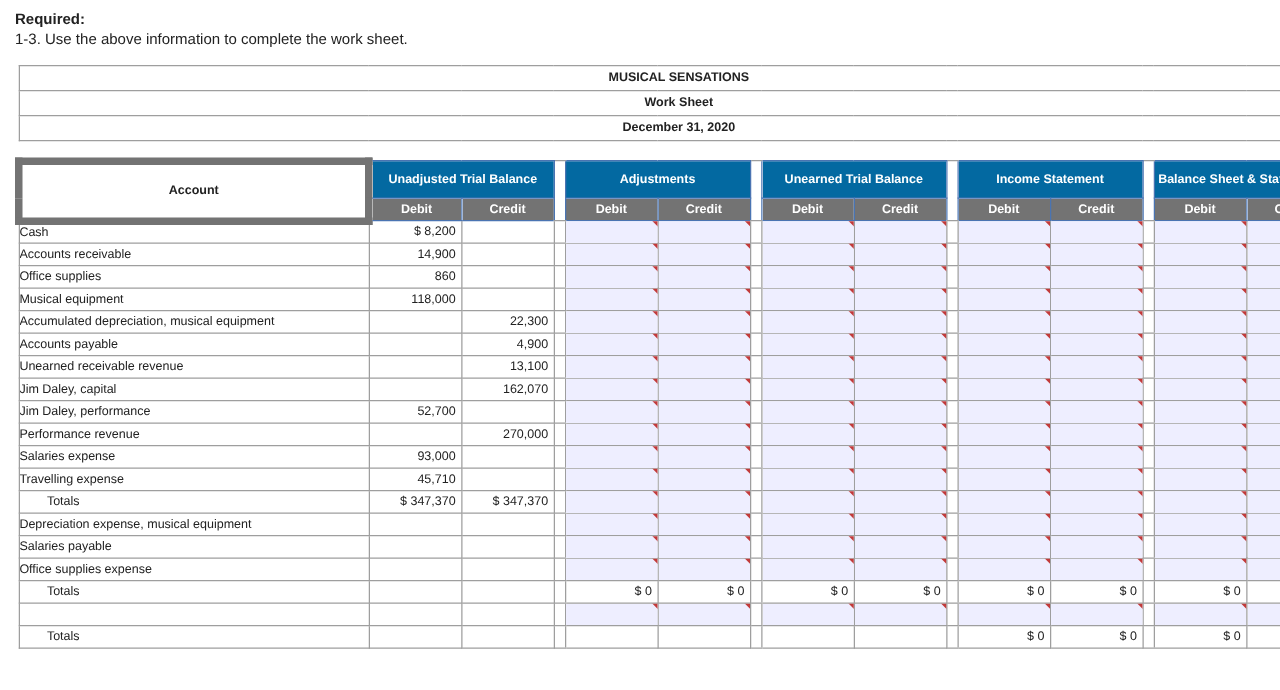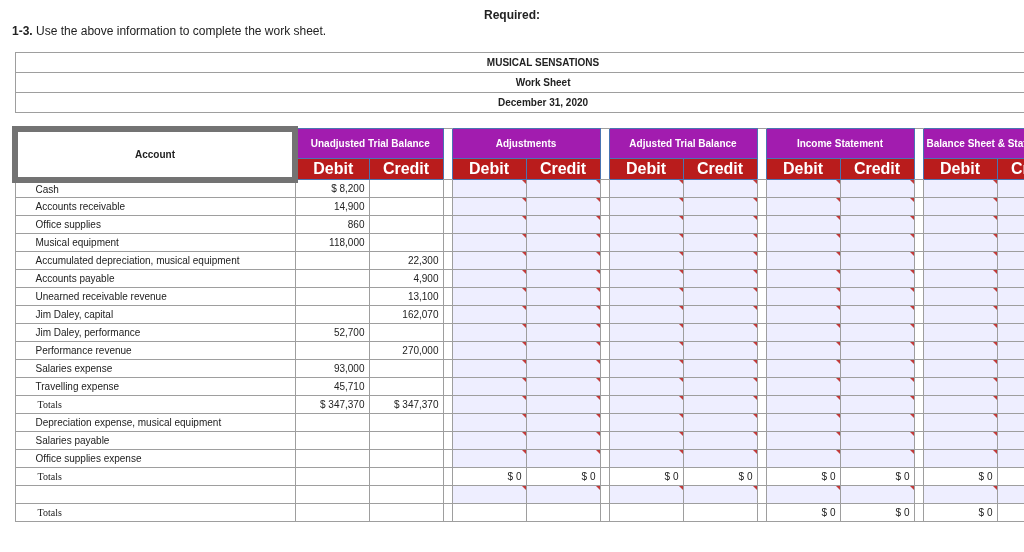--- a/index.html
+++ b/index.html
@@ -3,59 +3,59 @@
 <meta charset="utf-8">
 <style>
   * { box-sizing: border-box; margin: 0; padding: 0; }
   body {
     font-family: Arial, sans-serif;
     font-size: 11px;
     background: #fff;
     padding: 8px 12px;
     color: #222;
   }
-  .required-header { font-weight: bold; font-size: 12px; margin-bottom: 2px; text-align: center; }
+  .required-header { font-weight: bold; font-size: 12px; margin-bottom: 2px; }
   .required-sub { font-size: 12px; margin-bottom: 14px; }
-  .required-sub b { font-weight: bold; }
+  .required-sub b { font-weight: normal; }
 
   table { border-collapse: collapse; width: 100%; table-layout: fixed; }
   col.acct { width: 280px; }
   col.num { width: 74px; }
   col.gap { width: 9px; }
 
   td, th {
     border: 1px solid #9e9e9e;
     height: 18px;
     padding: 1px 3px;
     vertical-align: middle;
     background: #fff;
     font-size: 10px;
     overflow: hidden;
     white-space: nowrap;
   }
   .title-row td { text-align: center; font-weight: bold; background: #fff; height: 20px; }
   .section-header {
-    background: #a21caf;
+    background: #0369a1;
     color: #fff;
     text-align: center;
     font-weight: bold;
     font-size: 10px;
     height: 30px;
     border: 1px solid #4a74b2;
   }
   .col-header {
-    background: #b91c1c;
+    background: #737373;
     color: #fff;
     text-align: center;
     font-weight: bold;
-    font-size: 16px;
+    font-size: 10px;
     border: 1px solid #4a74b2;
   }
-  .acct-cell { text-align: left; padding-left: 20px; }
-  .acct-indent { padding-left: 22px; font-family: Liberation Serif, serif; }
+  .acct-cell { text-align: left; padding-left: 0; }
+  .acct-indent { padding-left: 22px; }
   .num-cell { text-align: right; padding-right: 4px; }
   .gap-cell { background: #fff; border-left: none; border-right: none; }
 
   .input-shade { background: #eef; }
   .marker {
     position: relative;
   }
   .marker::after {
     content: "";
     position: absolute;
@@ -106,21 +106,21 @@
   <tr class="empty-row">
         <td colspan="15" style="border:none"></td>
       </tr>
 
   <tr>
     <td class="section-header" rowspan="2" style="background:#fff;color:#222;border:6px solid #737373">Account</td>
     <td class="section-header" colspan="2">Unadjusted Trial Balance</td>
     <td class="gap-cell" rowspan="2"></td>
     <td class="section-header" colspan="2">Adjustments</td>
     <td class="gap-cell" rowspan="2"></td>
-    <td class="section-header" colspan="2">Adjusted Trial Balance</td>
+    <td class="section-header" colspan="2">Unearned Trial Balance</td>
     <td class="gap-cell" rowspan="2"></td>
     <td class="section-header" colspan="2">Income Statement</td>
     <td class="gap-cell" rowspan="2"></td>
     <td class="section-header" colspan="2">Balance Sheet &amp; Statement of Changes in Equity</td>
   </tr>
   <tr>
     <td class="col-header">Debit</td>
     <td class="col-header">Credit</td>
     <td class="col-header">Debit</td>
     <td class="col-header">Credit</td>

